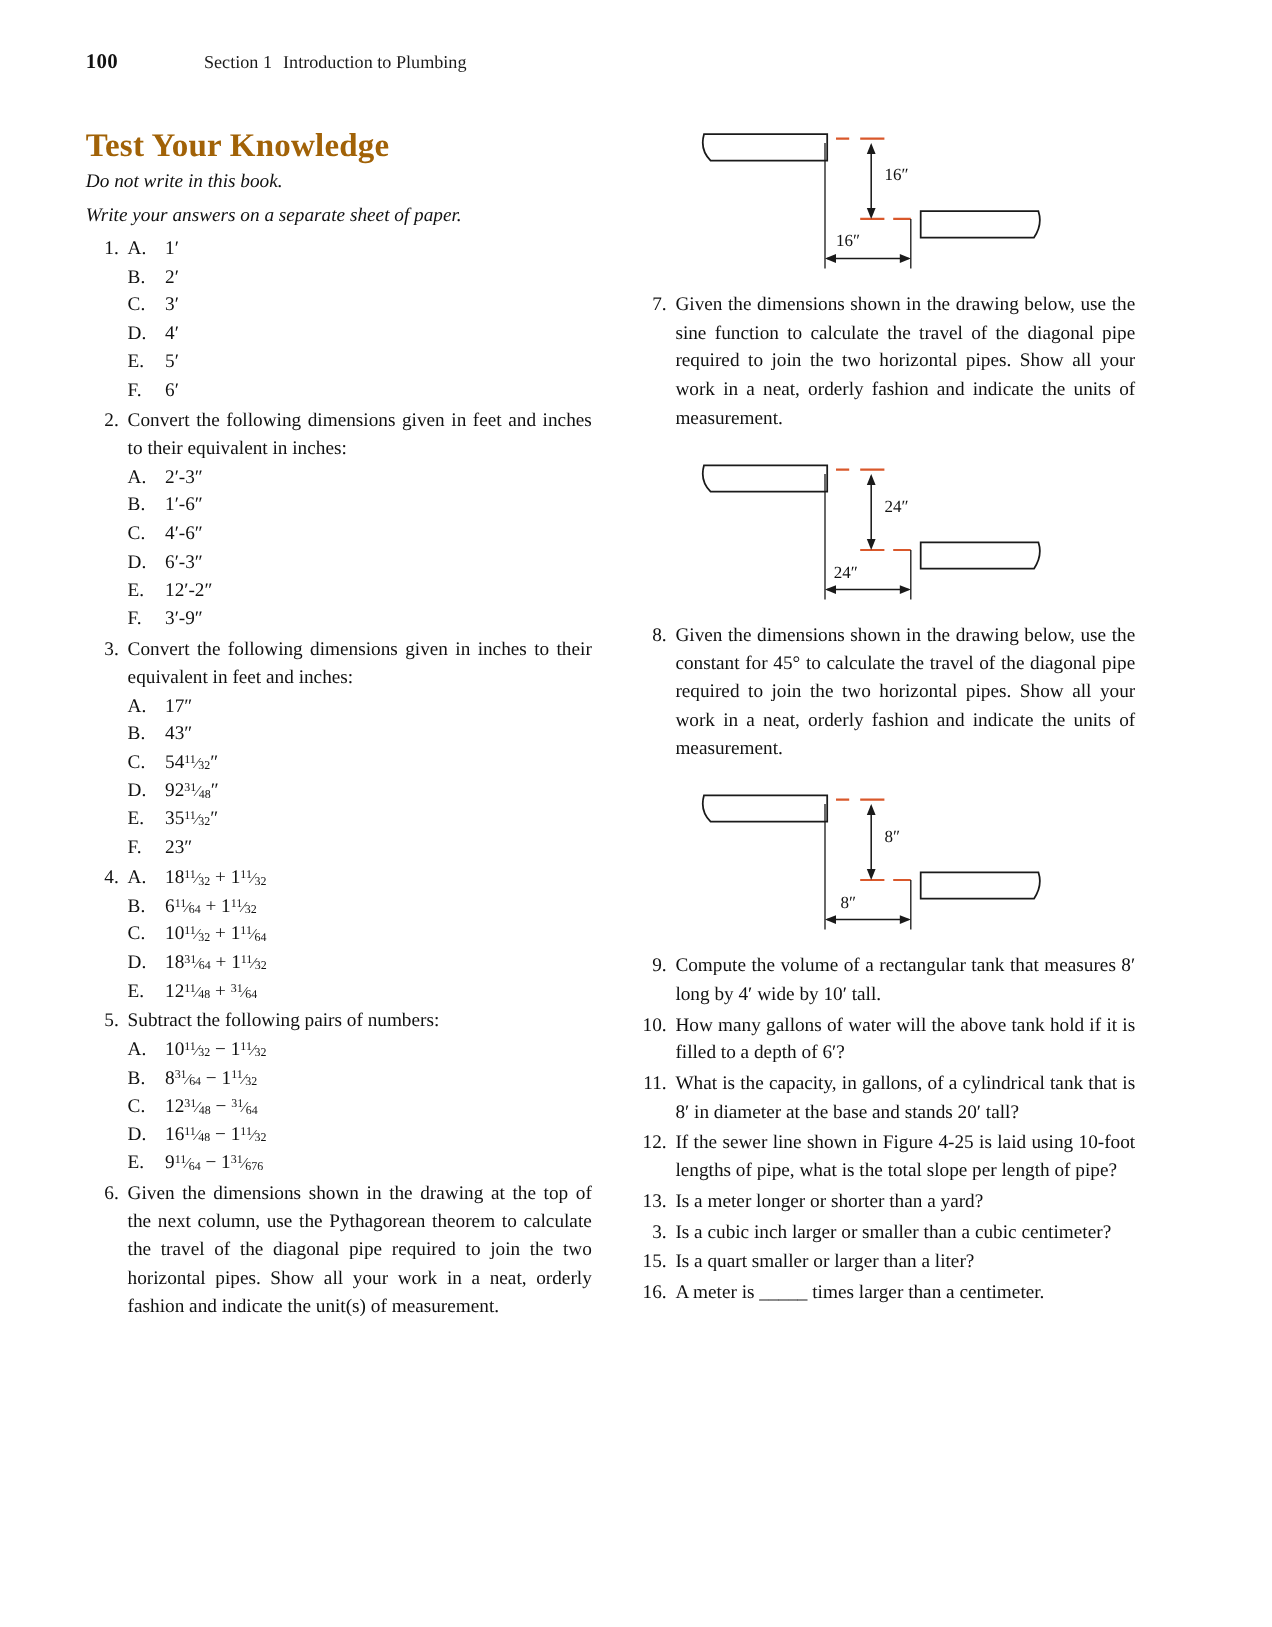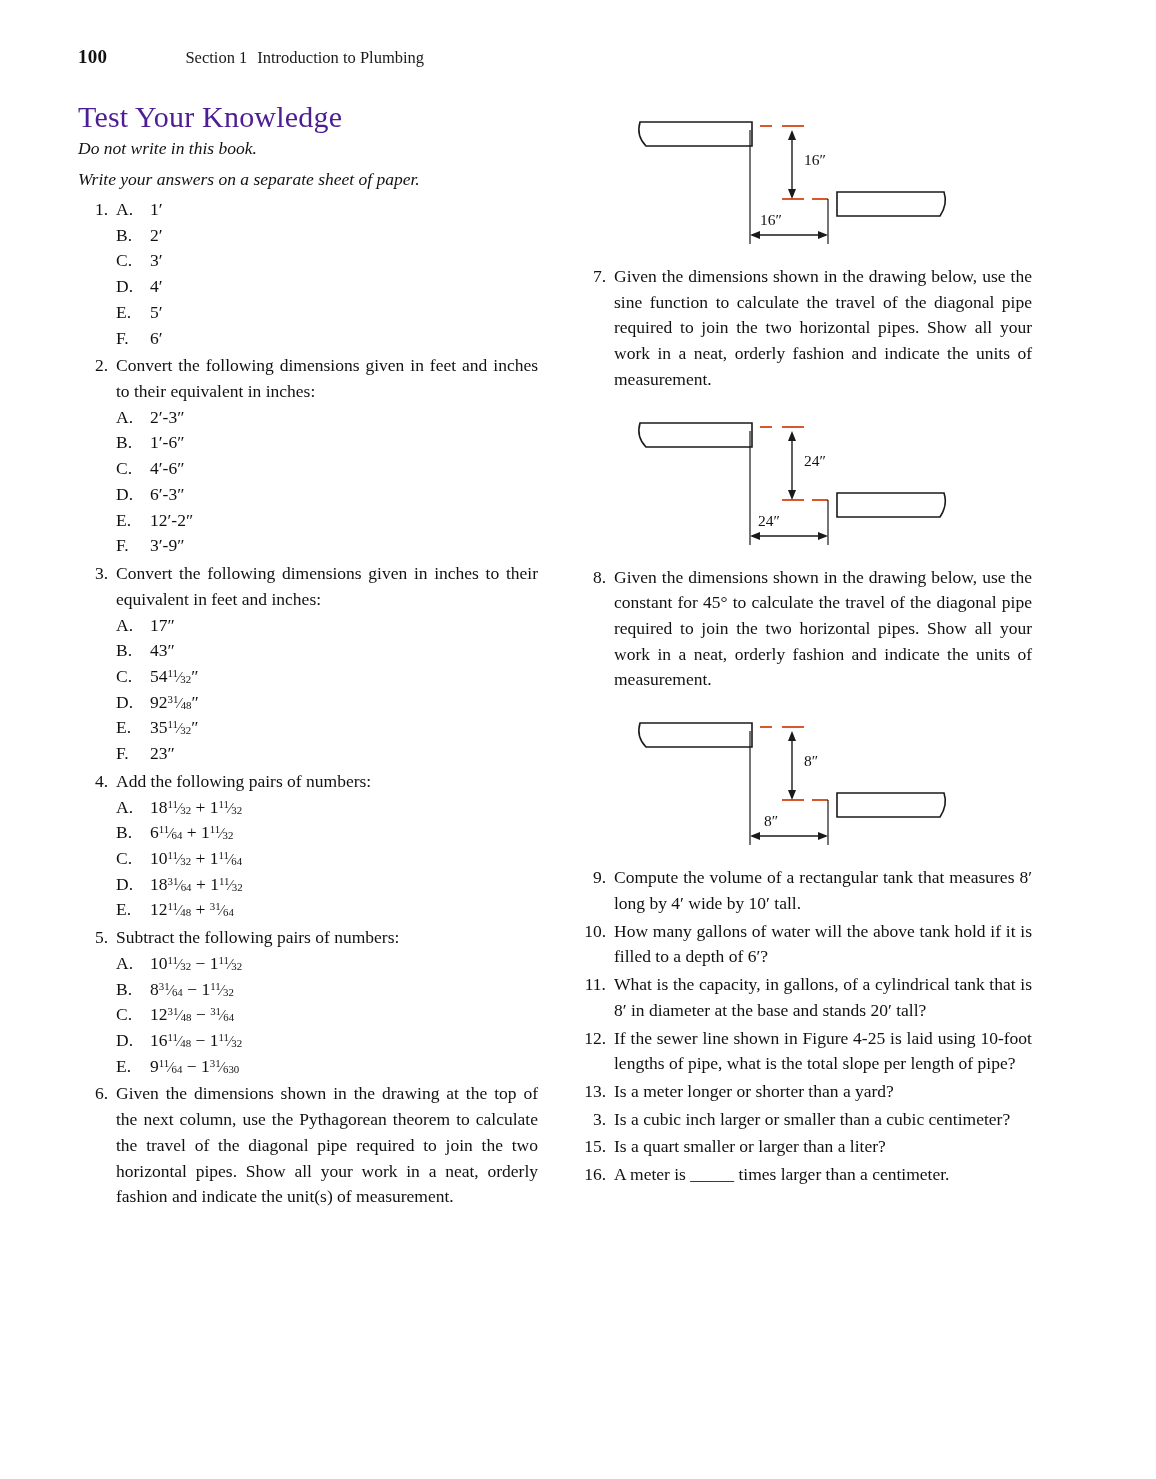--- a/index.html
+++ b/index.html
@@ -49,24 +49,24 @@
   .col {
     position: absolute;
     top: 100px;
     width: 460px;
   }
   .col-left { left: 78px; }
   .col-right { left: 572px; }
 
   h1.section-title {
     font-family: "Liberation Serif", serif;
-    color: #4c1d95;
+    color: #a16207;
     font-size: 30px;
-    font-weight: normal;
-    margin: 0 0 10px 0;
+    font-weight: bold;
+    margin: 16px 0 10px 0;
     letter-spacing: 0.2px;
   }
   .instructions {
     font-style: italic;
     font-size: 17.5px;
     line-height: 1.4;
     margin: 0 0 6px 0;
   }
   ol.qlist {
     list-style: none;
@@ -184,39 +184,38 @@
           <li><span class="slabel">B.</span><span>43″</span></li>
           <li><span class="slabel">C.</span><span>54<span class="frac"><sup>11</sup><span class="fbar">⁄</span><sub>32</sub></span>″</span></li>
           <li><span class="slabel">D.</span><span>92<span class="frac"><sup>31</sup><span class="fbar">⁄</span><sub>48</sub></span>″</span></li>
           <li><span class="slabel">E.</span><span>35<span class="frac"><sup>11</sup><span class="fbar">⁄</span><sub>32</sub></span>″</span></li>
           <li><span class="slabel">F.</span><span>23″</span></li>
         </ul>
       </li>
 
       <li>
         <span class="qnum">4.</span>
-        <span class="qtext nojust">Add the following pairs of numbers:</span>
         <ul class="sublist">
           <li><span class="slabel">A.</span><span>18<span class="frac"><sup>11</sup><span class="fbar">⁄</span><sub>32</sub></span> + 1<span class="frac"><sup>11</sup><span class="fbar">⁄</span><sub>32</sub></span></span></li>
           <li><span class="slabel">B.</span><span>6<span class="frac"><sup>11</sup><span class="fbar">⁄</span><sub>64</sub></span> + 1<span class="frac"><sup>11</sup><span class="fbar">⁄</span><sub>32</sub></span></span></li>
           <li><span class="slabel">C.</span><span>10<span class="frac"><sup>11</sup><span class="fbar">⁄</span><sub>32</sub></span> + 1<span class="frac"><sup>11</sup><span class="fbar">⁄</span><sub>64</sub></span></span></li>
           <li><span class="slabel">D.</span><span>18<span class="frac"><sup>31</sup><span class="fbar">⁄</span><sub>64</sub></span> + 1<span class="frac"><sup>11</sup><span class="fbar">⁄</span><sub>32</sub></span></span></li>
           <li><span class="slabel">E.</span><span>12<span class="frac"><sup>11</sup><span class="fbar">⁄</span><sub>48</sub></span> + <span class="frac"><sup>31</sup><span class="fbar">⁄</span><sub>64</sub></span></span></li>
         </ul>
       </li>
 
       <li>
         <span class="qnum">5.</span>
         <span class="qtext nojust">Subtract the following pairs of numbers:</span>
         <ul class="sublist">
           <li><span class="slabel">A.</span><span>10<span class="frac"><sup>11</sup><span class="fbar">⁄</span><sub>32</sub></span> − 1<span class="frac"><sup>11</sup><span class="fbar">⁄</span><sub>32</sub></span></span></li>
           <li><span class="slabel">B.</span><span>8<span class="frac"><sup>31</sup><span class="fbar">⁄</span><sub>64</sub></span> − 1<span class="frac"><sup>11</sup><span class="fbar">⁄</span><sub>32</sub></span></span></li>
           <li><span class="slabel">C.</span><span>12<span class="frac"><sup>31</sup><span class="fbar">⁄</span><sub>48</sub></span> − <span class="frac"><sup>31</sup><span class="fbar">⁄</span><sub>64</sub></span></span></li>
           <li><span class="slabel">D.</span><span>16<span class="frac"><sup>11</sup><span class="fbar">⁄</span><sub>48</sub></span> − 1<span class="frac"><sup>11</sup><span class="fbar">⁄</span><sub>32</sub></span></span></li>
-          <li><span class="slabel">E.</span><span>9<span class="frac"><sup>11</sup><span class="fbar">⁄</span><sub>64</sub></span> − 1<span class="frac"><sup>31</sup><span class="fbar">⁄</span><sub>630</sub></span></span></li>
+          <li><span class="slabel">E.</span><span>9<span class="frac"><sup>11</sup><span class="fbar">⁄</span><sub>64</sub></span> − 1<span class="frac"><sup>31</sup><span class="fbar">⁄</span><sub>676</sub></span></span></li>
         </ul>
       </li>
 
       <li>
         <span class="qnum">6.</span>
         <span class="qtext">Given the dimensions shown in the drawing at the top of the next column, use the Pythagorean theorem to calculate the travel of the diagonal pipe required to join the two horizontal pipes. Show all your work in a neat, orderly fashion and indicate the unit(s) of measurement.</span>
       </li>
 
     </ol>
   </div>

